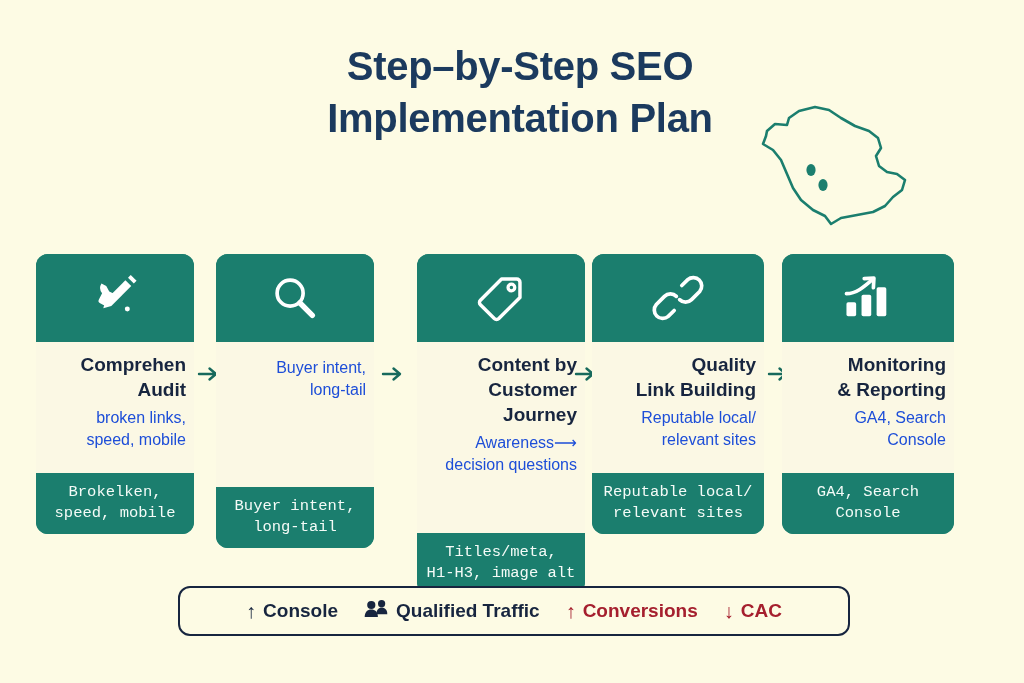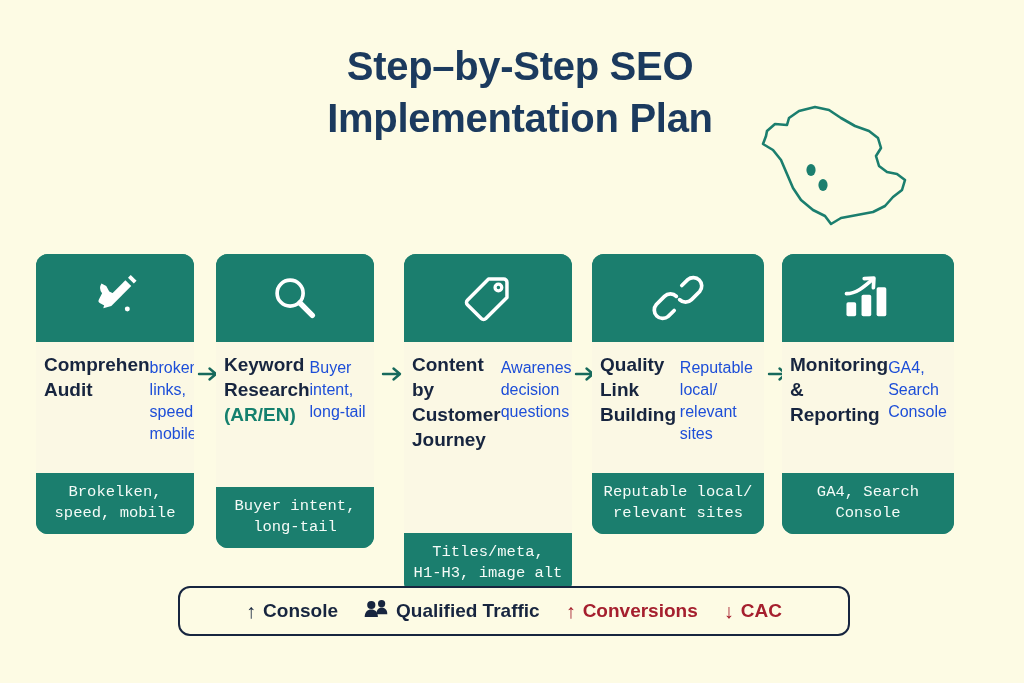--- a/index.html
+++ b/index.html
@@ -74,22 +74,23 @@
     align-items: center;
     justify-content: center;
     flex: none;
   }
   .card-icon svg { display: block; }
 
   .card-body {
     background: #FBF8E4;
     flex: 1 1 auto;
     padding: 10px 8px 12px 8px;
-    text-align: left;
-    display: flex;
+    text-align: right;
+    display: flex;
+    flex-direction: column;
     justify-content: flex-start;
   }
 
   .card-title {
     color: #17253F;
     font-weight: bold;
     font-size: 19px;
     line-height: 25px;
   }
   .card-title .accent {
@@ -208,43 +209,38 @@
     </div>
 
     <div class="card" style="left:180px; width:158px; height:294px;">
       <div class="card-icon">
         <svg width="52" height="52" viewBox="0 0 48 48">
           <circle cx="19.5" cy="19.5" r="12" stroke="#fff" stroke-width="3.4" fill="none"></circle>
           <path d="M28.6 28.6 L40 40" stroke="#fff" stroke-width="5" stroke-linecap="round"></path>
         </svg>
       </div>
       <div class="card-body">
-        <div class="card-title">
-          <span>Keyword</span><br>
-          <span>Research</span><br>
-          <span class="accent">(AR/EN)</span>
-        </div>
         <div class="card-sub">
           <span>Buyer intent,</span><br>
           <span>long-tail</span>
         </div>
       </div>
       <div class="card-footer">
         <span>Buyer intent,</span><br>
         <span>long-tail</span>
       </div>
     </div>
 
     <div class="arrow" style="left:345px;">
       <svg width="26" height="20" viewBox="0 0 26 20">
         <path d="M2 10 H18 M12.5 4.5 L19 10 L12.5 15.5" stroke="#17695C" stroke-width="2.4" fill="none" stroke-linecap="round" stroke-linejoin="round"></path>
       </svg>
     </div>
 
-    <div class="card" style="left:368px; width:168px; height:340px;">
+    <div class="card" style="left:381px; width:168px; height:340px;">
       <div class="card-icon">
         <svg width="52" height="52" viewBox="0 0 48 48">
           <path d="M24.5 6.5 H38.5 a3 3 0 0 1 3 3 V23.5 L22 43 a3 3 0 0 1-4.2 0 L5 30.2 a3 3 0 0 1 0-4.2 z" stroke="#fff" stroke-width="3.2" fill="none" stroke-linejoin="round"></path>
           <circle cx="33.6" cy="14.4" r="3.1" stroke="#fff" stroke-width="3" fill="none"></circle>
         </svg>
       </div>
       <div class="card-body">
         <div class="card-title">
           <span>Content by</span><br>
           <span>Customer</span><br>

